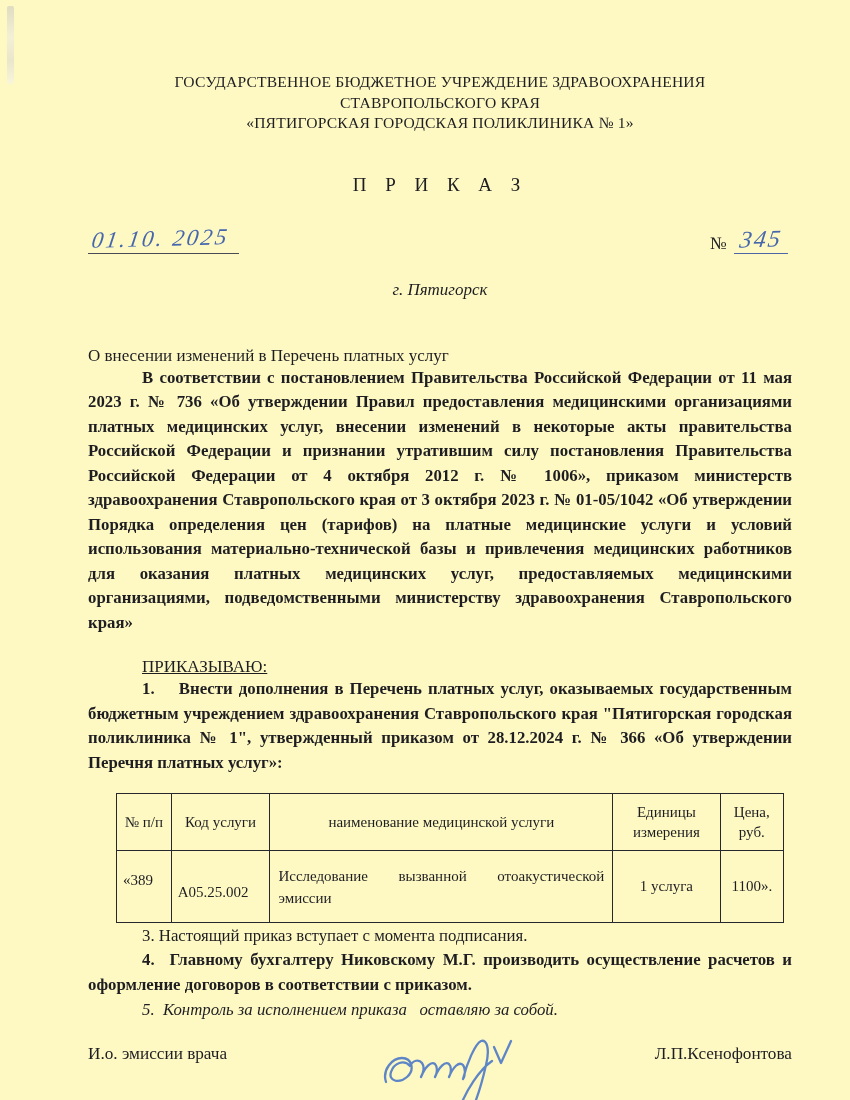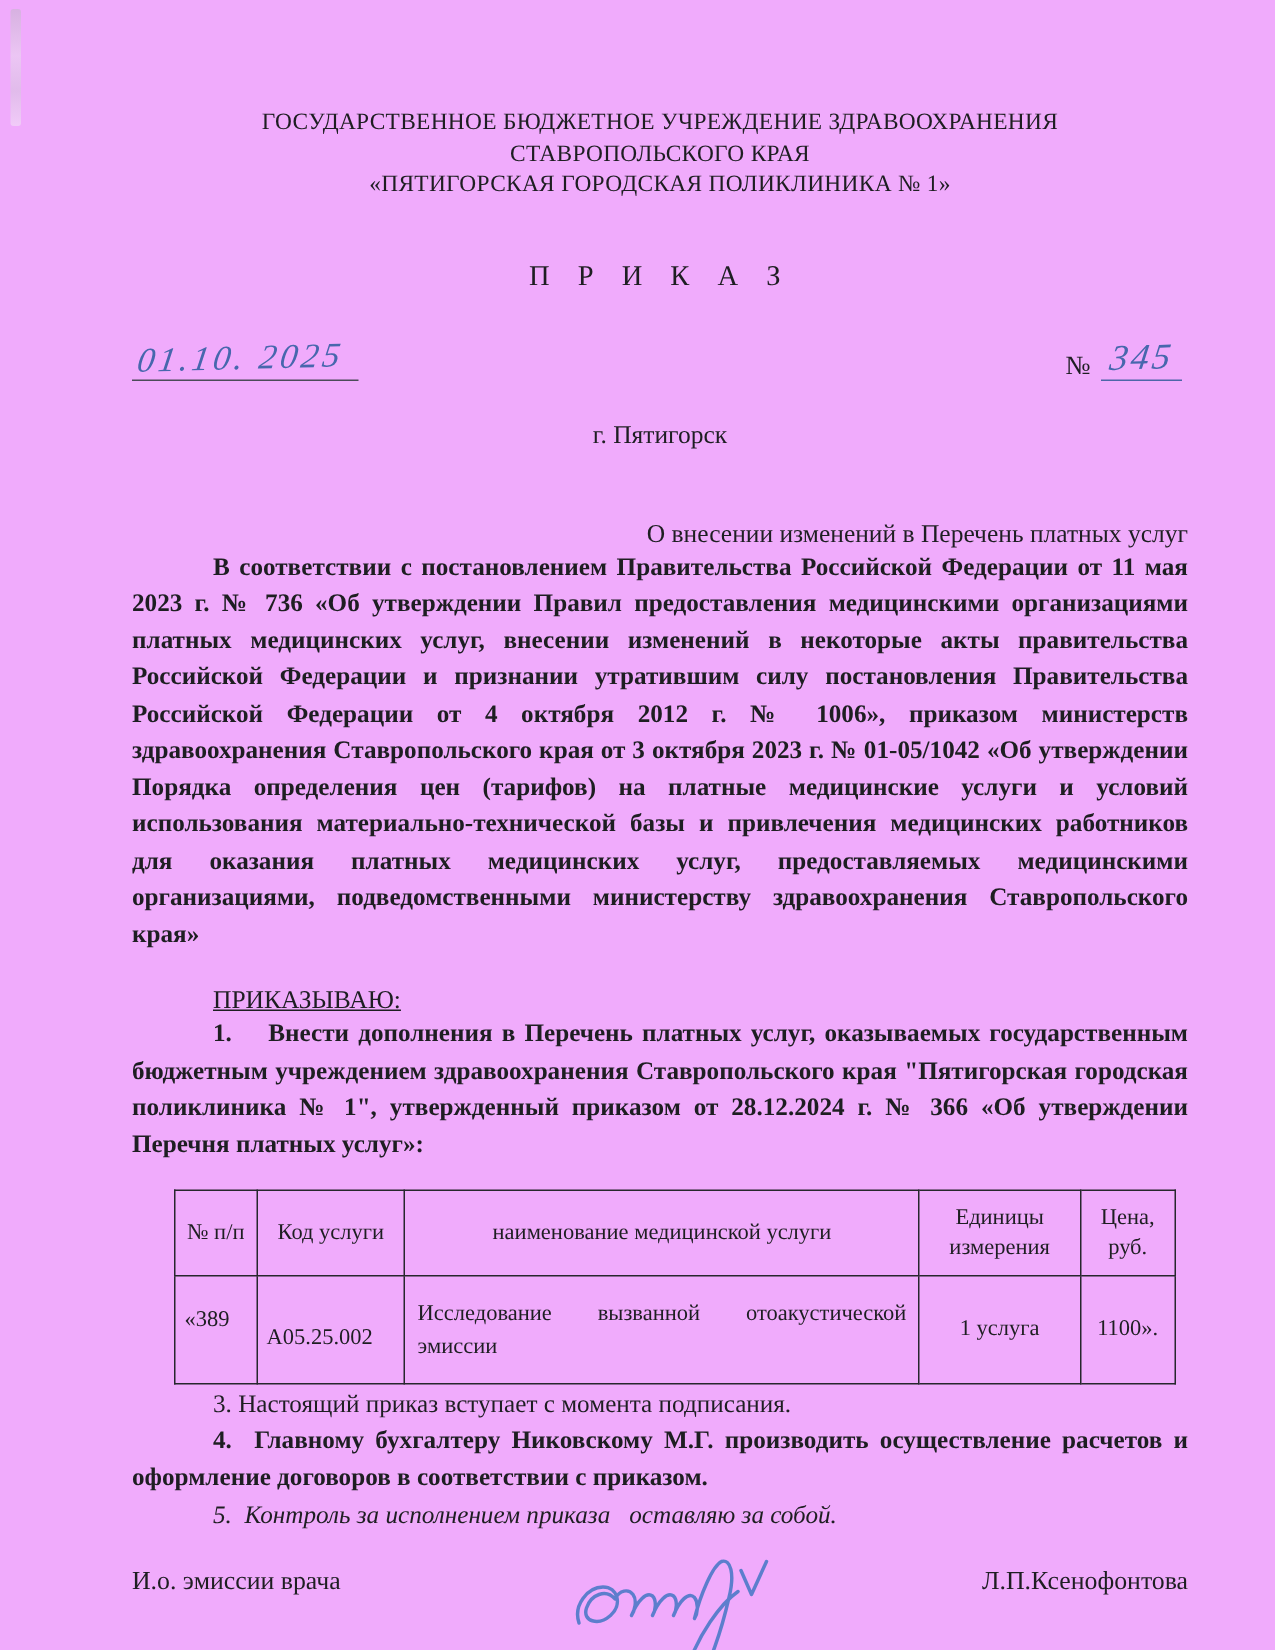--- a/index.html
+++ b/index.html
@@ -1,17 +1,17 @@
 <!DOCTYPE html>
 <html><head>
 <meta charset="utf-8">
 <style>
   html,body { margin:0; padding:0; background:#ffffff; }
   .page {
-    position:relative; width:850px; height:1100px; background:#f0abfc;
+    position:relative; width:850px; height:1100px; background:#fef9c3;
     font-family:"Liberation Serif","DejaVu Serif",serif; color:#1e1e22;
     overflow:hidden;
   }
   .artifact-topleft {
     position:absolute; left:7px; top:6px; width:7px; height:78px;
     background:linear-gradient(#b9b9c0,#e6e6ea 40%,#cfcfd6 70%,#f2f2f4);
     opacity:.45; border-radius:2px;
   }
   .content { padding:72px 58px 0 88px; }
 
@@ -20,22 +20,22 @@
   .doc-title { text-align:center; font-size:19px; letter-spacing:7px; margin-top:40px; }
 
   .date-row { display:flex; justify-content:space-between; align-items:flex-end; margin-top:22px; height:36px; }
   .hw { font-style:italic; color:#4767ad; }
   .hw-underline { display:inline-block; border-bottom:1.5px solid #4b4b58; padding:0 10px 1px 4px; }
   .hw.date { font-size:23px; letter-spacing:2.5px; display:inline-block; transform:skewX(-10deg) rotate(-1.5deg); }
   .num-wrap { display:flex; align-items:flex-end; gap:7px; font-size:17.5px; margin-right:4px; }
   .hw.num { font-size:24px; letter-spacing:2px; display:inline-block; transform:skewX(-10deg) rotate(-2deg); }
   .num-underline { display:inline-block; border-bottom:1.5px solid #4c66a8; padding:0 6px 0 6px; }
 
-  .city { text-align:center; margin-top:26px; font-size:17px; }
-  .subject { text-align:right; margin-top:46px; font-size:17px; }
+  .city { text-align:center; margin-top:26px; font-size:17px;font-style:italic; }
+  .subject { text-align:left; margin-top:46px; font-size:17px; }
 
   p.body-par { margin:0; text-align:justify; text-indent:54px; font-size:16.8px; line-height:24.5px;font-weight:bold; }
   .preamble { margin-top:26px; }
   .order-word { margin:22px 0 0 0; text-indent:54px; font-size:17px;text-decoration:underline; }
   .item1 { margin-top:28px; }
 
   table.services-table {
     border-collapse:collapse; table-layout:fixed;
     margin:18px 0 0 28px; width:668px; font-size:15px;padding-left:28px;
   }

